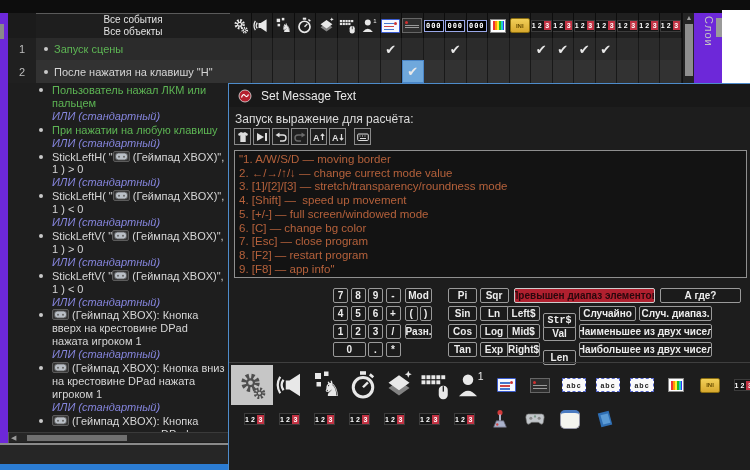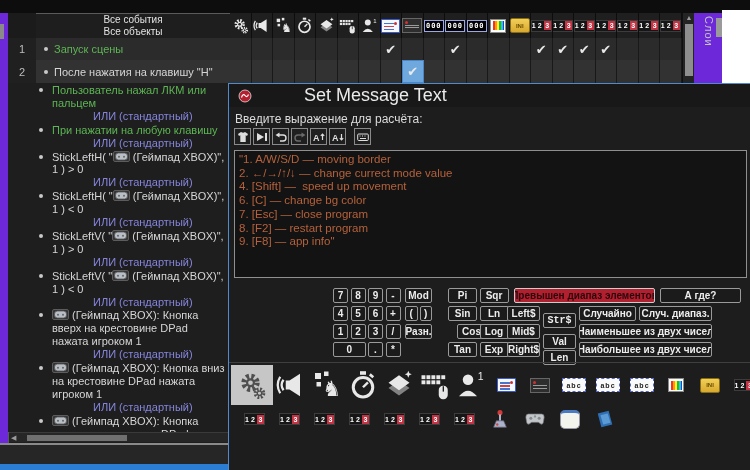--- a/index.html
+++ b/index.html
@@ -36,34 +36,34 @@
   .vscroll .arrow{position:absolute;left:0;top:0;width:12px;height:10px;color:#9a9a9a;font-size:7px;text-align:center;line-height:10px;}
   .vscroll .thumb{position:absolute;left:2px;top:11px;width:8px;height:52px;background:#8e8e8e;}
   .layers-tab{position:absolute;left:699px;top:16px;width:16px;height:52px;color:#c4c4c4;font-size:11px;
               writing-mode:vertical-rl;text-align:left;letter-spacing:1px;}
   .minibar{position:absolute;left:716px;top:18px;width:6px;height:19px;background:#9a9a9a;}
   
   #cond-list{position:absolute;left:8px;top:83px;width:220px;height:349px;background:#1e1e1e;overflow:hidden;
              font-size:11px;line-height:12.9px;}
   .cond{position:relative;padding:1px 3px 0 44px;}
   .cond .bdot{position:absolute;left:31px;top:5px;width:4px;height:4px;border-radius:50%;background:#c9c9c9;}
-  .orline{color:#8585dd;margin-left:41px;}
+  .orline{color:#8585dd;font-style:italic;}
   .pad-chip{display:inline-block;background:#343434;border:1px solid #5c5c5c;border-radius:2px;
             padding:0 1px;vertical-align:-1px;line-height:0;}
   .hscroll{position:absolute;left:9px;top:432px;width:219px;height:10px;background:#262626;border-top:1px solid #3a3a3a;box-sizing:border-box;}
   .hscroll .arrow{position:absolute;left:2px;top:0;color:#9a9a9a;font-size:7px;line-height:9px;}
   .hscroll .thumb{position:absolute;left:18px;top:2px;width:100px;height:6px;background:#707070;}
   .panel-bottom{position:absolute;left:0px;top:443px;width:230px;height:2px;background:#8a8a8a;}
   .below-panel{position:absolute;left:0;top:445px;width:232px;height:19px;background:#262626;}
   .blue-strip{position:absolute;left:0;top:464px;width:232px;height:6px;background:#2b7cd3;}
   
   #dialog{position:absolute;left:228px;top:83px;width:522px;height:387px;background:#1d1d1d;
           border-top:1px solid #4e8ccb;border-left:1px solid #4e8ccb;box-sizing:border-box;}
   .dtitlebar{position:absolute;left:0;top:0;width:100%;height:23px;background:#181818;display:flex;align-items:center;gap:9px;padding-left:9px;box-sizing:border-box;}
-  .dtitle{font-size:18px;color:#eaeaea;margin-left:43px;}
+  .dtitle{font-size:12px;color:#eaeaea;}
   .dprompt{position:absolute;left:6px;top:28px;font-size:12px;color:#dcdcdc;}
   #dtoolbar{position:absolute;left:5px;top:44px;display:flex;gap:2px;}
   .tbtn{width:17px;height:17px;background:#1f1f1f;border:1px solid #8a8a8a;box-sizing:border-box;
         display:flex;align-items:center;justify-content:center;color:#dedede;}
   .tbtn.dim{color:#6a6a6a;}
   .tbtn.gapped{margin-left:6px;}
   #expr{position:absolute;left:5px;top:66px;width:513px;height:128px;background:#131313;border:1px solid #8f8f8f;
         box-sizing:border-box;padding:2px 4px;font-size:11.5px;line-height:13.7px;color:#b5613b;overflow:hidden;white-space:pre;}
   
   .cbtn{position:absolute;height:15px;background:#1b1b1b;border:1px solid #9a9a9a;border-radius:2px;box-sizing:border-box;
@@ -391,21 +391,21 @@
   <div id="dialog">
     <div class="dtitlebar">
       <span id="dlg-icon">
           <svg width="14" height="14" viewBox="0 0 14 14">
             <circle cx="7" cy="7" r="6" fill="#b51f2e" stroke="#e0e0e0" stroke-width="0.8"></circle>
             <path d="M3.5 8.5 q1.5 -4.5 3.5 -2 t3.5 -1" stroke="#fff" stroke-width="1.2" fill="none"></path>
           </svg>
         </span>
       <span class="dtitle">Set Message Text</span>
     </div>
-    <div class="dprompt">Введите выражение для расчёта:</div>
+    <div class="dprompt">Запуск выражение для расчёта:</div>
     <div id="dtoolbar">
         <div class="tbtn">
           <svg width="12" height="12" viewBox="0 0 12 12">
             <path d="M4 1 L1 3 l1 2 1.3-0.8 V11 h5.4 V4.2 L10 5 l1-2 -3-2 q-1.8 1.4 -4 0 z" fill="currentColor"></path>
           </svg>
         </div>
         <div class="tbtn">
           <svg width="12" height="12" viewBox="0 0 12 12">
             <polygon points="1,2 8,6 1,10" fill="currentColor"></polygon>
             <rect x="9" y="2" width="2" height="8" fill="currentColor"></rect>
@@ -435,21 +435,21 @@
             <path d="M9.5 3 V9 M7.8 7.2 L9.5 9 l1.7 -1.8" stroke="currentColor" stroke-width="1.2" fill="none"></path>
           </svg>
         </div>
         <div class="tbtn gapped">
           <svg width="12" height="12" viewBox="0 0 12 12">
             <rect x="0.7" y="3" width="10.6" height="6.5" rx="1" stroke="currentColor" fill="none"></rect>
             <path d="M2.5 5 h1 M5 5 h1 M7.5 5 h1 M3 7.5 h6" stroke="currentColor" stroke-width="1"></path>
           </svg>
         </div>
       </div>
-    <div id="expr"><div>"1. A/W/S/D — moving border</div><div>2. ←/→/↑/↓ — change currect mode value</div><div>4. [Shift] —  speed up movement</div><div>6. [C] — change bg color</div><div>7. [Esc] — close program</div><div>8. [F2] — restart program</div><div>9. [F8] — app info"</div></div>
+    <div id="expr"><div>"1. A/W/S/D — moving border</div><div>2. ←/→/↑/↓ — change currect mode value</div><div>3. [1]/[2]/[3] — stretch/transparency/roundness mode</div><div>4. [Shift] —  speed up movement</div><div>5. [+/-] — full screen/windowed mode</div><div>6. [C] — change bg color</div><div>7. [Esc] — close program</div><div>8. [F2] — restart program</div><div>9. [F8] — app info"</div></div>
     <div id="calc">
         <div class="cbtn" style="left: 104px; top: 204px; width: 15px;">7</div>
         <div class="cbtn" style="left: 121.5px; top: 204px; width: 15px;">8</div>
         <div class="cbtn" style="left: 139px; top: 204px; width: 15px;">9</div>
         <div class="cbtn" style="left: 156.5px; top: 204px; width: 15px;">-</div>
         <div class="cbtn" style="left: 104px; top: 222px; width: 15px;">4</div>
         <div class="cbtn" style="left: 121.5px; top: 222px; width: 15px;">5</div>
         <div class="cbtn" style="left: 139px; top: 222px; width: 15px;">6</div>
         <div class="cbtn" style="left: 156.5px; top: 222px; width: 15px;">+</div>
         <div class="cbtn" style="left: 104px; top: 240px; width: 15px;">1</div>
@@ -460,28 +460,28 @@
         <div class="cbtn" style="left: 139px; top: 258px; width: 15px;">.</div>
         <div class="cbtn" style="left: 156.5px; top: 258px; width: 15px;">*</div>
         <div class="cbtn" style="left: 176px; top: 204px; width: 27px;">Mod</div>
         <div class="cbtn" style="left: 176px; top: 222px; width: 12.5px;">(</div>
         <div class="cbtn" style="left: 190.5px; top: 222px; width: 12.5px;">)</div>
         <div class="cbtn" style="left: 176px; top: 240px; width: 27px;">Разн.</div>
         <div class="cbtn" style="left: 219px; top: 204px; width: 29px;">Pi</div>
         <div class="cbtn" style="left: 250.5px; top: 204px; width: 29px;">Sqr</div>
         <div class="cbtn" style="left: 219px; top: 222px; width: 29px;">Sin</div>
         <div class="cbtn" style="left: 250.5px; top: 222px; width: 29px;">Ln</div>
-        <div class="cbtn" style="left: 228px; top: 240px; width: 29px;">Cos</div>
+        <div class="cbtn" style="left: 219px; top: 240px; width: 29px;">Cos</div>
         <div class="cbtn" style="left: 250.5px; top: 240px; width: 29px;">Log</div>
         <div class="cbtn" style="left: 219px; top: 258px; width: 29px;">Tan</div>
         <div class="cbtn" style="left: 250.5px; top: 258px; width: 29px;">Exp</div>
         <div class="cbtn warn" style="left: 285px; top: 204px; width: 141px;">Превышен диапаз элементов</div>
         <div class="cbtn" style="left: 431px; top: 204px; width: 81px;">А где?</div>
         <div class="cbtn" style="left: 278px; top: 222px; width: 33px;">Left$</div>
-        <div class="cbtn" style="left: 314px; top: 230px; width: 33px; margin-top: 20px;">Val</div>
+        <div class="cbtn" style="left: 314px; top: 222px; width: 33px; margin-top: 20px;">Val</div>
         <div class="cbtn" style="left: 350px; top: 222px; width: 57px;">Случайно</div>
         <div class="cbtn" style="left: 410px; top: 222px; width: 73px;">Случ. диапаз.</div>
         <div class="cbtn" style="left: 278px; top: 240px; width: 33px;">Mid$</div>
         <div class="cbtn" style="left: 314px; top: 229px; width: 33px; font-family: Liberation Mono, monospace;">Str$</div>
         <div class="cbtn" style="left: 350px; top: 240px; width: 133px;">Наименьшее из двух чисел</div>
         <div class="cbtn" style="left: 278px; top: 258px; width: 33px; text-align: right;">Right$</div>
         <div class="cbtn" style="left: 314px; top: 258px; width: 33px; margin-top: 8px;">Len</div>
         <div class="cbtn" style="left: 350px; top: 258px; width: 133px;">Наибольшее из двух чисел</div>
       </div>
     <div class="tray-sep"></div>

